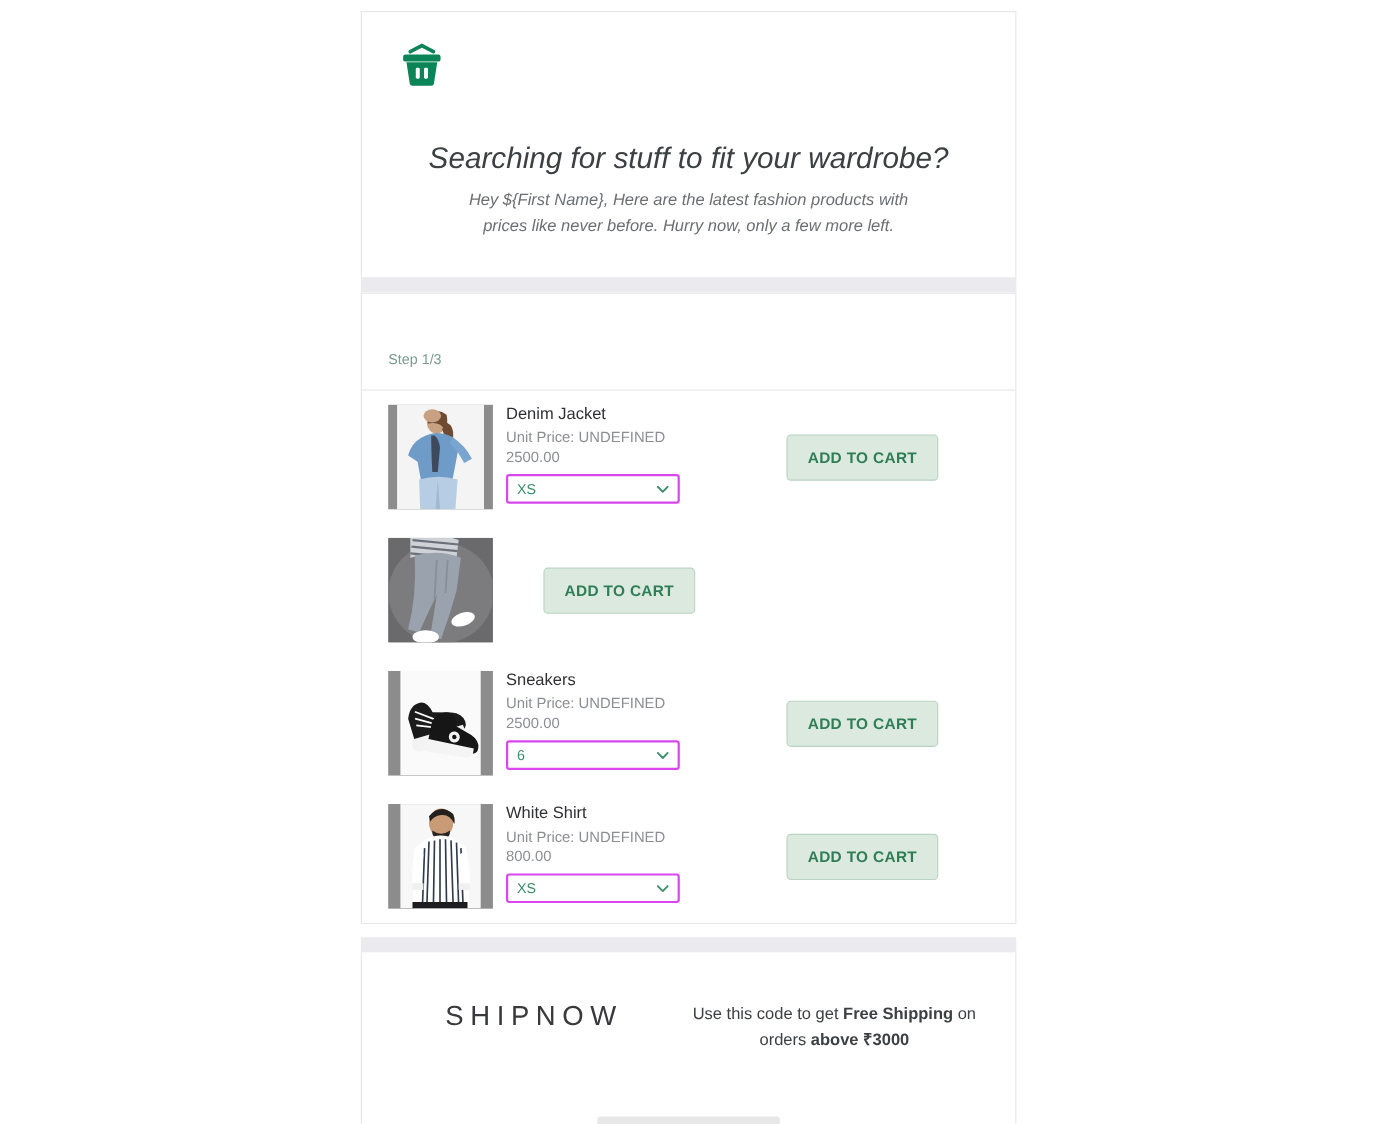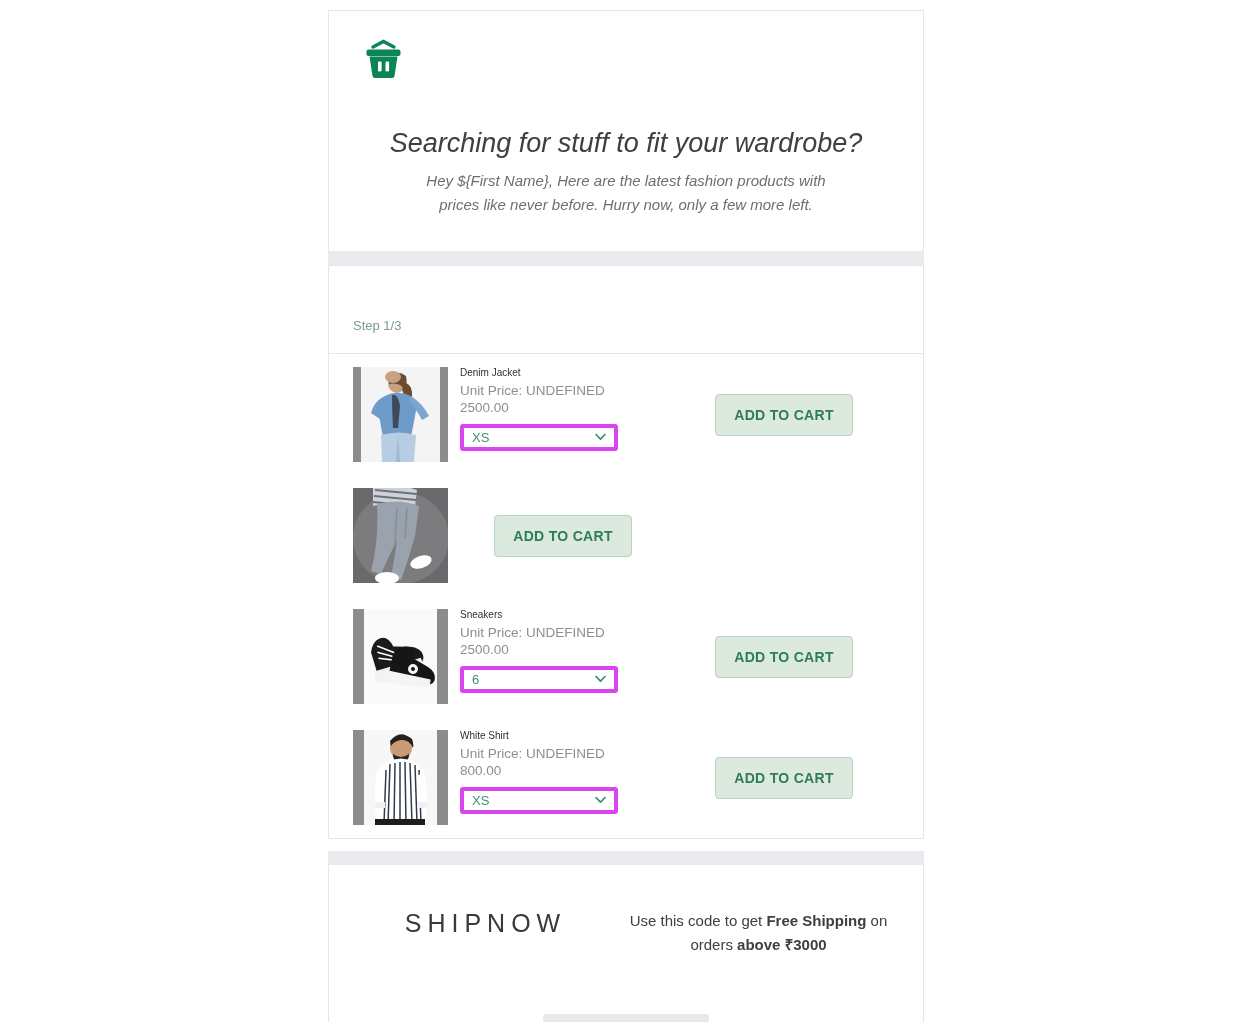--- a/index.html
+++ b/index.html
@@ -96,37 +96,37 @@
     background: #8c8c8c;
   }
   .thumb svg { display: block; width: 95px; height: 95px; }
 
   .prod-info {
     flex: 1 1 auto;
     padding-left: 12px;
     min-width: 0;
   }
   .prod-name {
-    font-size: 10px;
+    font-size: 15px;
     color: #2f3033;
     line-height: 1.25;
     margin: 0 0 2px 0;
   }
   .prod-price {
     font-size: 13.5px;
     color: #8b8f93;
     line-height: 1.3;
     margin: 0 0 7px 0;
     max-width: 160px;
   }
   .size-select {
     width: 158px;
     height: 27px;
     box-sizing: border-box;
-    border: 4px solid #d946ef;
+    border: 2px solid #d946ef;
     border-radius: 3px;
     background: #ffffff;
     color: #3f8f6b;
     font-size: 13px;
     font-family: "Liberation Sans", sans-serif;
     padding: 0 22px 0 8px;
     display: flex;
     align-items: center;
     position: relative;
     cursor: pointer;

